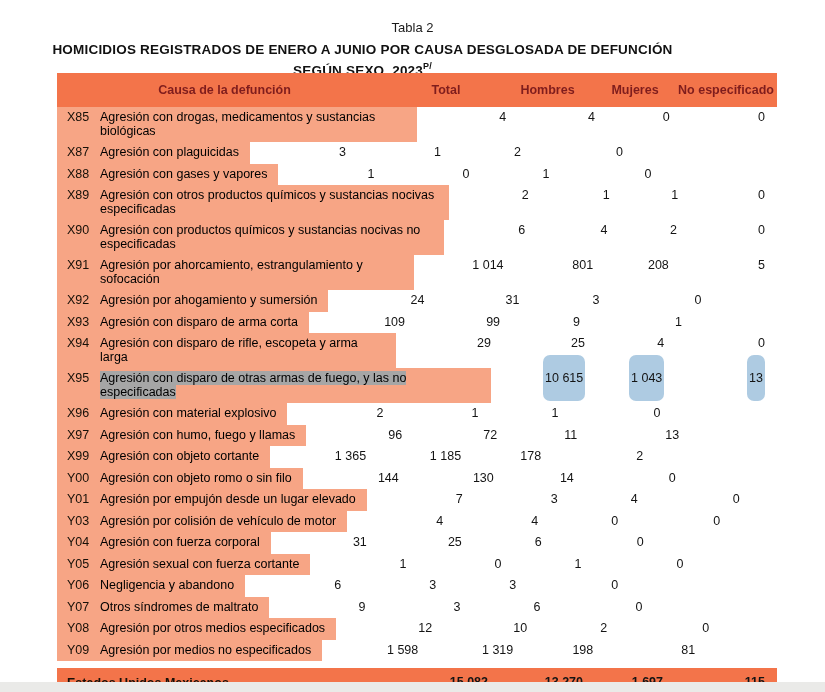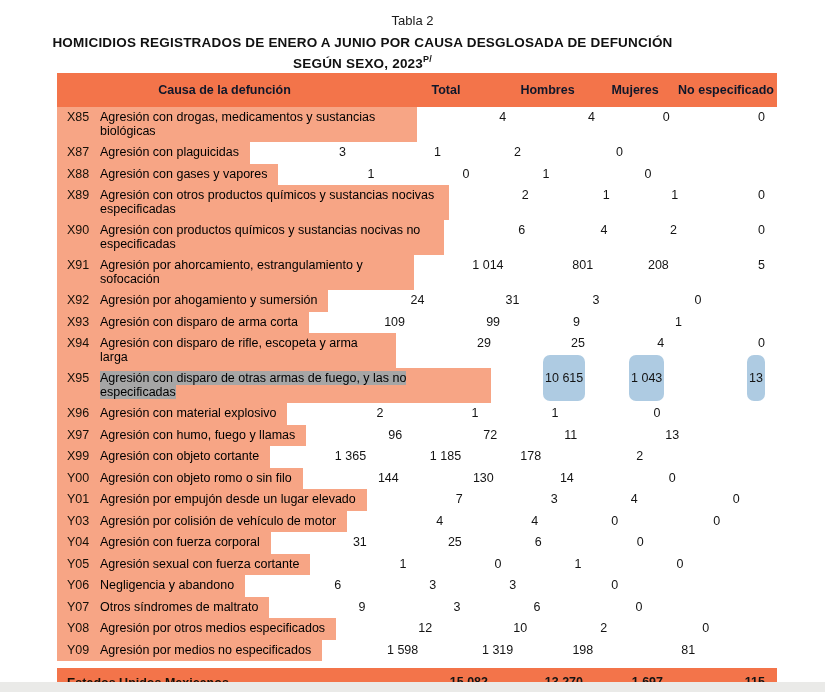--- a/index.html
+++ b/index.html
@@ -5,41 +5,41 @@
   html,body{margin:0;padding:0;background:#ffffff;}
   .page{
     position:relative;
     width:825px;height:692px;
     background:#ffffff;
     font-family:"Liberation Sans", sans-serif;
     color:#141414;
     overflow:hidden;
   }
   
-  .title-block{position:absolute;top:1px;left:0;width:825px;text-align:center;}
+  .title-block{position:absolute;top:8px;left:0;width:825px;text-align:center;}
   .tabla-label{margin-top:12px;font-size:13px;color:#1a1a1a;}
   .main-title{
     width:725px;text-align:center;
     font-size:13.5px;font-weight:bold;color:#111;
     letter-spacing:.2px;line-height:17px;
   }
   .main-title.first{margin-top:6px;}
   .main-title sup{font-size:9px;font-weight:bold;}
   
   .dtable{position:absolute;left:57px;top:73px;width:720px;}
   .c-cause{width:335px;box-sizing:border-box;}
   .c-total{width:165px;box-sizing:border-box;}
   .c-hombres{width:95px;box-sizing:border-box;}
   .c-mujeres{width:80px;box-sizing:border-box;}
   .c-noesp{width:102px;box-sizing:border-box;}
   
   .c-total{width:108px;}
   .thead{display:flex;width:720px;height:34px;background:#F3744A;align-items:center;}
   .thead .hcell{
-    font-weight:bold;font-size:12.5px;color:#0f172a;text-align:center;
+    font-weight:bold;font-size:12.5px;color:#7f1d1d;text-align:center;
   }
   .tbody{background:#ffffff;}
   .row{display:flex;width:720px;}
   .cell{padding:4px 0;box-sizing:border-box;}
   .cause{background:#F7A585;display:flex;padding-left:10px;padding-right:11px;}
   .code{flex:0 0 33px;font-size:12.5px;line-height:13.5px;color:#171008;}
   .cause-text{flex:1;font-size:12.5px;line-height:13.5px;color:#000000;}
   .num{font-size:12.5px;line-height:13.5px;text-align:right;padding-right:12px;color:#141414;}
   .hl-gray{background:#A6A6A6;}
   .hl-blue{background:#AECBE2;padding:16px 2px;border-radius:7px;}

